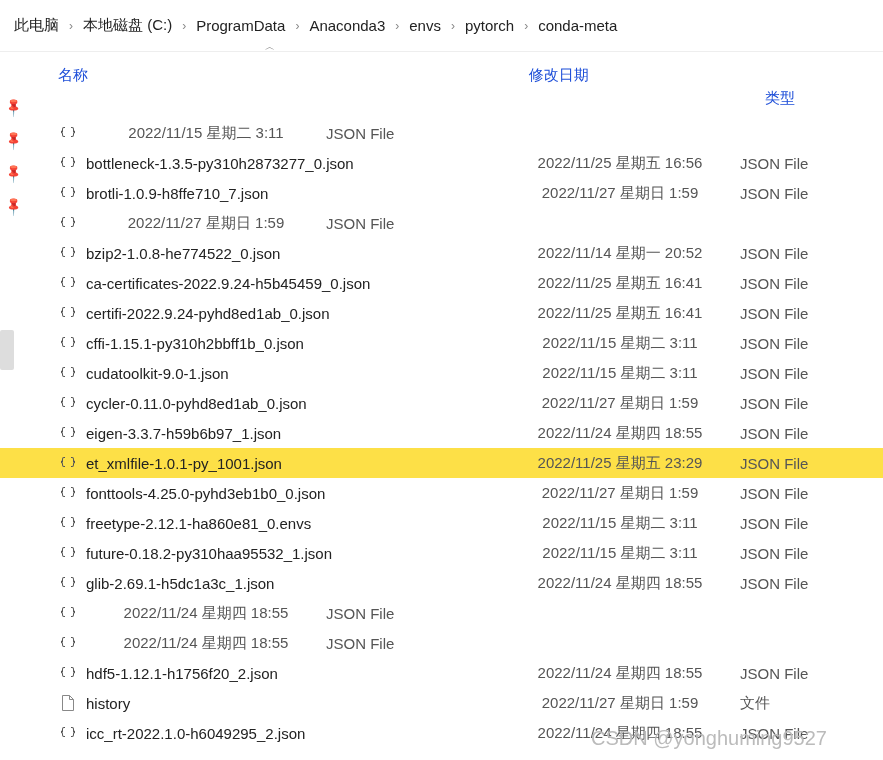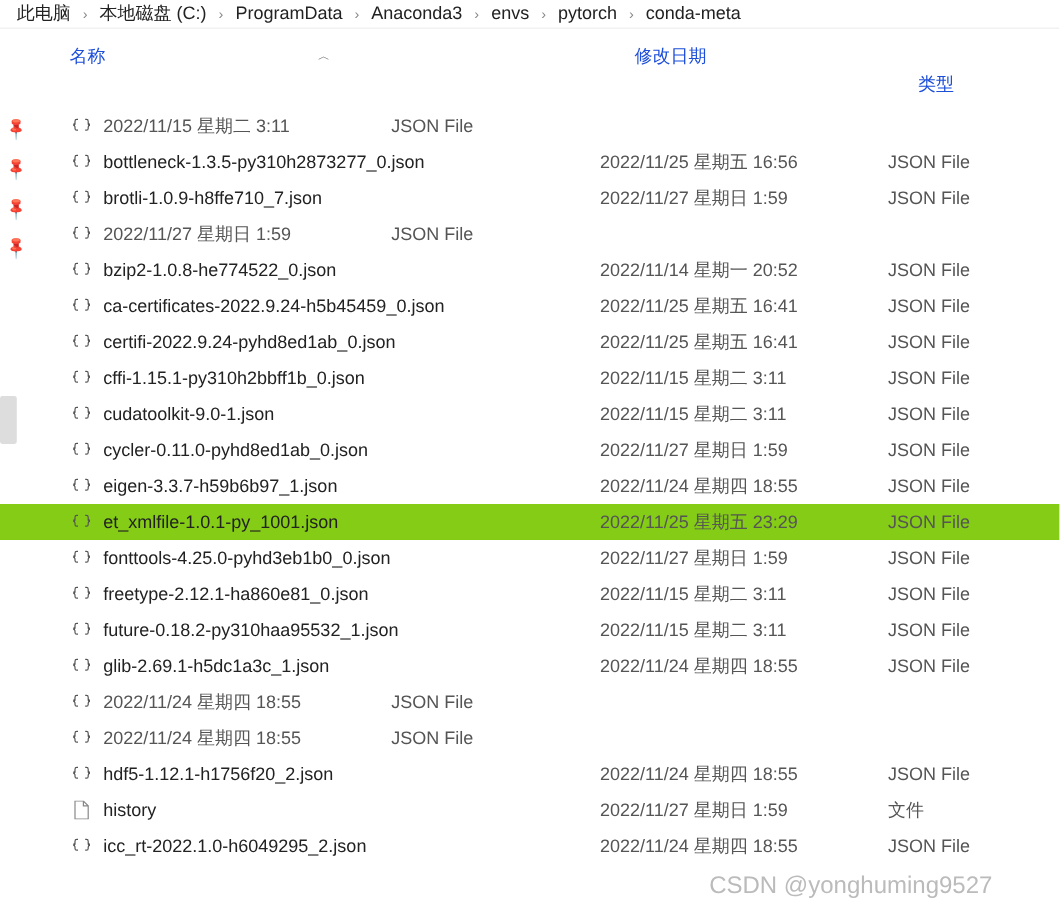--- a/index.html
+++ b/index.html
@@ -9,21 +9,21 @@
       color: #333;
       background: #fff;
       width: 883px;
       height: 760px;
       overflow: hidden;
       position: relative;
     }
     .breadcrumb {
       display: flex;
       align-items: center;
-      padding: 0 10px;
+      padding: 14px 10px;
       font-size: 15px;
       color: #222;
       gap: 4px;
       border-bottom: 1px solid #eee;
       white-space: nowrap;
     }
     .breadcrumb .crumb {
       padding: 2px 4px;
       cursor: pointer;
     }
@@ -66,39 +66,40 @@
       flex-direction: column;
     }
     .row {
       display: flex;
       align-items: center;
       height: 30px;
       padding-left: 58px;
       cursor: default;
     }
     .row.selected {
-      background: #84cc16;
+      background: #fde047;
     }
     .row .icon {
       width: 20px;
       display: inline-flex;
       align-items: center;
       justify-content: center;
       margin-right: 8px;
     }
     .row .col-name {
       width: 414px;
       white-space: nowrap;
       overflow: hidden;
       color: #222;
     }
     .row .col-date {
       width: 240px;
       color: #555;
       white-space: nowrap;
+      text-align: center;
     }
     .row .col-type {
       width: 120px;
       color: #555;
     }
     .json-icon svg { width: 16px; height: 16px; }
     .file-icon svg { width: 14px; height: 16px; }
     .watermark {
       position: absolute;
       bottom: 10px;
@@ -281,21 +282,21 @@
       <span class="col-name">fonttools-4.25.0-pyhd3eb1b0_0.json</span>
       <span class="col-date">2022/11/27 星期日 1:59</span>
       <span class="col-type">JSON File</span>
     </div>
     <div class="row">
       <span class="icon json-icon">
         <svg viewBox="0 0 16 16">
           <path fill="#555" d="M4 2a2 2 0 0 0-2 2v1a1 1 0 0 1-1 1v2a1 1 0 0 1 1 1v1a2 2 0 0 0 2 2h1v-1H4a1 1 0 0 1-1-1V9a2 2 0 0 0-.6-1.4A2 2 0 0 0 3 6.2V4a1 1 0 0 1 1-1h1V2H4zm8 0h-1v1h1a1 1 0 0 1 1 1v2.2a2 2 0 0 0 .6 1.4A2 2 0 0 0 13 9v1a1 1 0 0 1-1 1h-1v1h1a2 2 0 0 0 2-2V9a1 1 0 0 1 1-1V6a1 1 0 0 1-1-1V4a2 2 0 0 0-2-2z"></path>
         </svg>
       </span>
-      <span class="col-name">freetype-2.12.1-ha860e81_0.json</span>
+      <span class="col-name">freetype-2.12.1-ha860e81_0.envs</span>
       <span class="col-date">2022/11/15 星期二 3:11</span>
       <span class="col-type">JSON File</span>
     </div>
     <div class="row">
       <span class="icon json-icon">
         <svg viewBox="0 0 16 16">
           <path fill="#555" d="M4 2a2 2 0 0 0-2 2v1a1 1 0 0 1-1 1v2a1 1 0 0 1 1 1v1a2 2 0 0 0 2 2h1v-1H4a1 1 0 0 1-1-1V9a2 2 0 0 0-.6-1.4A2 2 0 0 0 3 6.2V4a1 1 0 0 1 1-1h1V2H4zm8 0h-1v1h1a1 1 0 0 1 1 1v2.2a2 2 0 0 0 .6 1.4A2 2 0 0 0 13 9v1a1 1 0 0 1-1 1h-1v1h1a2 2 0 0 0 2-2V9a1 1 0 0 1 1-1V6a1 1 0 0 1-1-1V4a2 2 0 0 0-2-2z"></path>
         </svg>
       </span>
       <span class="col-name">future-0.18.2-py310haa95532_1.json</span>

